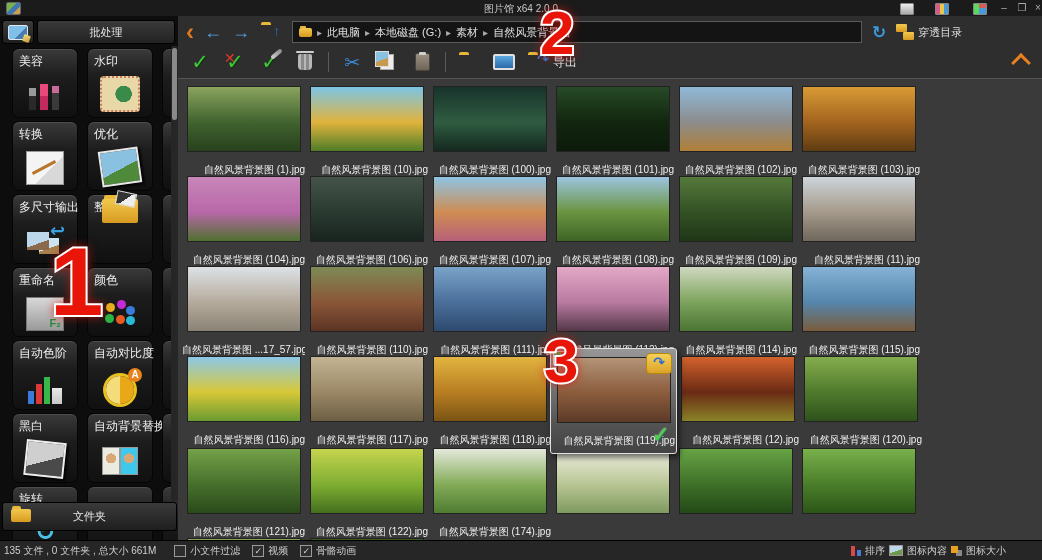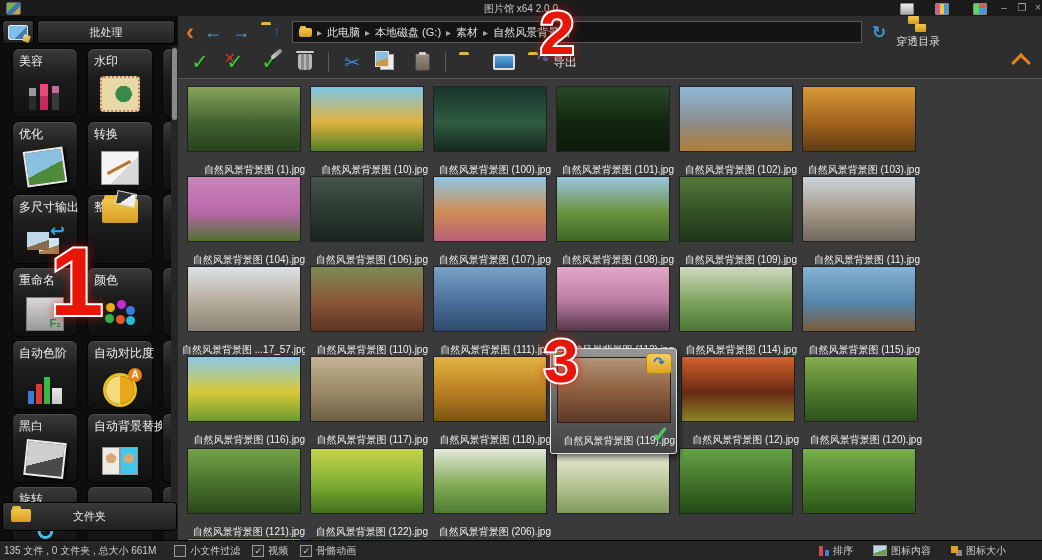--- a/index.html
+++ b/index.html
@@ -115,21 +115,21 @@
   .folder-up .folder-shape::before{content:"";position:absolute;top:-3px;left:1px;width:10px;height:3px;
       background:#e8b838;border-radius:2px 2px 0 0;}
   .folder-up .up{position:absolute;right:2px;top:-2px;color:#2a7ad8;font-weight:bold;font-size:13px;}
   #breadcrumb{width:556px;height:20px;background:#141414;border:1px solid #5a5a5a;display:flex;
       align-items:center;gap:5px;padding:0 6px;color:#e0e0e0;font-size:11px;}
   #breadcrumb .folder-shape{width:13px;height:9px;flex:0 0 auto;}
   #breadcrumb .folder-shape::before{content:"";position:absolute;top:-2px;left:1px;width:6px;height:2px;
       background:#e8b838;border-radius:1px 1px 0 0;}
   .crumb-sep{color:#aaa;font-size:10px;}
   #refresh-btn{color:#3a9ade;font-size:17px;font-weight:bold;}
-  #penetrate{display:flex;align-items:center;gap:2px;flex-direction:column;}
+  #penetrate{display:flex;align-items:center;gap:2px;}
   .penetrate-icon{width:20px;height:16px;position:relative;}
   .penetrate-icon::before,.penetrate-icon::after{content:"";position:absolute;width:11px;height:8px;
       background:linear-gradient(180deg,#f2c84e,#d89a20);border-radius:1px;}
   .penetrate-icon::before{left:0;top:0;} .penetrate-icon::after{left:7px;top:8px;}
 
   #tool-row{position:absolute;left:10px;top:32px;height:28px;display:flex;align-items:center;gap:11px;}
   .t-ico{width:24px;height:24px;position:relative;display:flex;align-items:center;justify-content:center;}
   .check-glyph{color:#42c83a;font-size:21px;font-weight:bold;line-height:22px;
       text-shadow:1px 1px 1px #0a3a0a;}
   .overlay-x{position:absolute;left:1px;top:0px;color:#e03a2a;font-size:14px;font-weight:bold;}
@@ -176,21 +176,21 @@
       background:conic-gradient(#e84a4a 0 25%,#e8c84a 25% 50%,#3a9ad8 50% 75%,#3ac86a 75%);
       border:1px solid #eee;}
 
   
   #statusbar{left:0;bottom:0;width:1042px;height:20px;background:#262626;border-top:1px solid #000;
       display:flex;align-items:center;gap:18px;padding:0 36px 0 4px;box-sizing:border-box;
       color:#cfcfcf;font-size:10px;}
   .chk{display:flex;align-items:center;gap:4px;}
   .box{width:10px;height:10px;border:1px solid #9a9a9a;background:#2e2e2e;font-size:9px;line-height:10px;
       text-align:center;color:#bcd8bc;}
-  #status-right{margin-left:auto;display:flex;gap:20px;align-items:center;}
+  #status-right{margin-left:auto;display:flex;gap:4px;align-items:center;}
   .sr-item{display:flex;align-items:center;gap:4px;}
   .sort-icon{width:10px;height:10px;background:
       linear-gradient(#d84a4a,#d84a4a) 0 100%/4px 10px no-repeat,
       linear-gradient(#4a7ad8,#4a7ad8) 6px 100%/4px 6px no-repeat;}
   .iconcontent-icon{width:12px;height:9px;background:linear-gradient(160deg,#bcd8ea 0 55%,#6a9a4a 55%);
       border:1px solid #999;}
   .iconsize-icon{width:11px;height:10px;background:
       linear-gradient(#e8a020,#e8a020) 0 0/7px 7px no-repeat,
       linear-gradient(#888,#888) 5px 4px/6px 6px no-repeat;}
 
@@ -227,26 +227,26 @@
       </div>
       <div class="sbtn">
         <span class="lbl">水印</span>
         <div class="ico watermark-icon"></div>
       </div>
       <div class="sbtn">
         <span class="lbl"></span>
         <div class="ico empty-icon"></div>
       </div>
       <div class="sbtn">
+        <span class="lbl">转换</span>
+        <div class="ico convert-icon"></div>
+      </div>
+      <div class="sbtn">
         <span class="lbl">优化</span>
         <div class="ico optimize-icon"></div>
-      </div>
-      <div class="sbtn">
-        <span class="lbl">转换</span>
-        <div class="ico convert-icon"></div>
       </div>
       <div class="sbtn">
         <span class="lbl"></span>
         <div class="ico empty-icon"></div>
       </div>
       <div class="sbtn">
         <span class="lbl">多尺寸输出</span>
         <div class="ico multisize-icon"></div>
       </div>
       <div class="sbtn">
@@ -488,21 +488,21 @@
     <div class="cell">
       <div class="thumb" style="background: linear-gradient(rgb(116, 161, 72), rgb(71, 112, 44) 55%, rgb(42, 74, 26));"></div>
       <div class="cname">自然风景背景图 (121).jpg</div>
     </div>
     <div class="cell">
       <div class="thumb" style="background: linear-gradient(rgb(198, 212, 78), rgb(127, 174, 50) 55%, rgb(68, 112, 30));"></div>
       <div class="cname">自然风景背景图 (122).jpg</div>
     </div>
     <div class="cell">
       <div class="thumb" style="background: linear-gradient(rgb(228, 232, 218), rgb(132, 172, 88) 55%, rgb(78, 124, 50));"></div>
-      <div class="cname">自然风景背景图 (206).jpg</div>
+      <div class="cname">自然风景背景图 (174).jpg</div>
     </div>
     <div class="cell">
       <div class="thumb" style="background: linear-gradient(rgb(239, 240, 228), rgb(185, 198, 148) 55%, rgb(126, 154, 96));"></div>
     </div>
     <div class="cell">
       <div class="thumb" style="background: linear-gradient(rgb(103, 163, 69), rgb(63, 112, 40) 55%, rgb(35, 74, 22));"></div>
     </div>
     <div class="cell">
       <div class="thumb" style="background: linear-gradient(rgb(121, 176, 75), rgb(74, 126, 42) 55%, rgb(44, 86, 24));"></div>
     </div>

